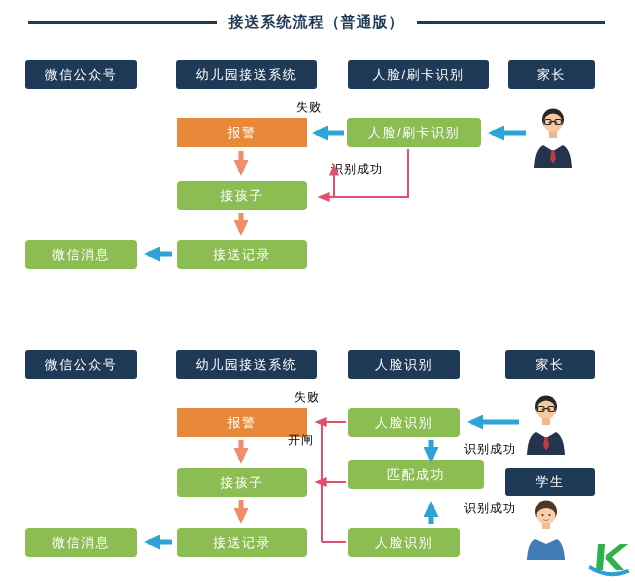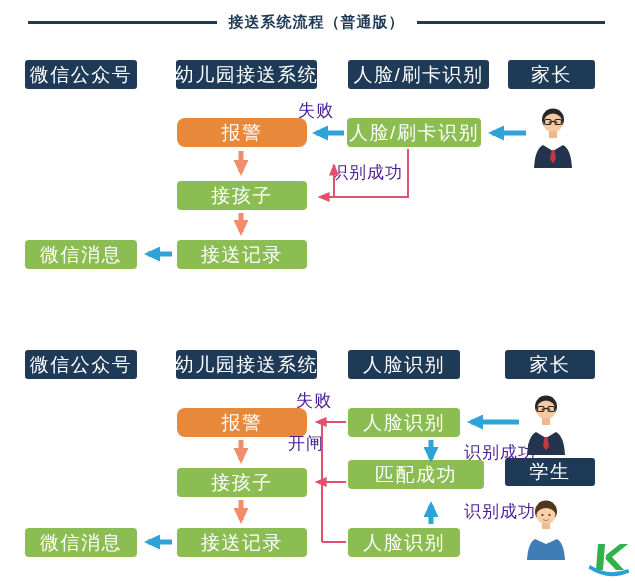--- a/index.html
+++ b/index.html
@@ -8,26 +8,26 @@
     width:635px; height:582px;
     font-family:"Liberation Sans","DejaVu Sans",sans-serif;
   }
   .canvas { position:relative; width:635px; height:582px; background:#fff; overflow:hidden; }
 
   .sec-title { position:absolute; left:28px; right:30px; height:20px; display:flex; align-items:center; gap:12px; }
   .sec-title .rule { flex:1; height:3px; background:var(--c-navy,#1e3a56); }
   .sec-title .t { font-size:15px; font-weight:bold; color:var(--c-navy,#1e3a56); letter-spacing:1px; white-space:nowrap; }
 
   .box { position:absolute; height:29px; display:flex; align-items:center; justify-content:center;
-         color:#fff; font-size:19px; letter-spacing:1.5px; border-radius:3px; white-space:nowrap; }
+         color:#fff; font-size:13px; letter-spacing:1.5px; border-radius:3px; white-space:nowrap; }
   .navy   { background:var(--c-navy,#1e3a56); }
   .green  { background:var(--c-green,#8cbd52); border-radius:4px; }
-  .orange { background:var(--c-orange,#e8883b); border-radius:8px; }
+  .orange { background:var(--c-orange,#e8883b); border-radius:0; }
 
-  .lbl { position:absolute; font-size:17px; color:#4c1d95; text-align:center; letter-spacing:1px; white-space:nowrap; }
+  .lbl { position:absolute; font-size:12px; color:#000000; letter-spacing:1px; white-space:nowrap; }
 
   .arrows { position:absolute; left:0; top:0; pointer-events:none; }
   .g-blue line   { stroke:var(--c-arrow_blue,#2ea3d8); stroke-width:5; }
   .g-salmon line { stroke:var(--c-arrow_salmon,#ef8e6a); stroke-width:5; }
   .g-pink line, .g-pink path { stroke:var(--c-line_pink,#e3506e); stroke-width:2; fill:none; }
   .fb { fill:var(--c-arrow_blue,#2ea3d8); }
   .fs { fill:var(--c-arrow_salmon,#ef8e6a); }
   .fp { fill:var(--c-line_pink,#e3506e); }
 
   .avatar { position:absolute; width:52px; height:64px; }
@@ -82,21 +82,21 @@
   <div class="box navy" style="left:348px;top:350px;width:112px">人脸识别</div>
   <div class="box navy" style="left:505px;top:350px;width:90px">家长</div>
 
   <div class="box orange" style="left:177px;top:408px;width:130px">报警</div>
   <div class="box green" style="left:348px;top:408px;width:112px">人脸识别</div>
   <div class="box green" style="left:348px;top:460px;width:136px">匹配成功</div>
   <div class="box green" style="left:348px;top:528px;width:112px">人脸识别</div>
   <div class="box green" style="left:177px;top:468px;width:130px">接孩子</div>
   <div class="box green" style="left:177px;top:528px;width:130px">接送记录</div>
   <div class="box green" style="left:25px;top:528px;width:112px">微信消息</div>
-  <div class="box navy" style="left:505px;top:458px;width:90px;height:28px">学生</div>
+  <div class="box navy" style="left:505px;top:468px;width:90px;height:28px">学生</div>
 
   <div class="lbl" style="left:294px;top:389px;width:40px">失败</div>
   <div class="lbl" style="left:288px;top:432px;width:36px">开闸</div>
   <div class="lbl" style="left:464px;top:441px;width:64px">识别成功</div>
   <div class="lbl" style="left:464px;top:500px;width:64px">识别成功</div>
 
   <div class="avatar" style="left:520px;top:391px">
     <svg viewBox="0 0 52 64">
       <circle cx="26" cy="15.5" r="11" fill="#262626"></circle>
       <circle cx="26" cy="19" r="9.5" fill="#f6c9a0"></circle>

